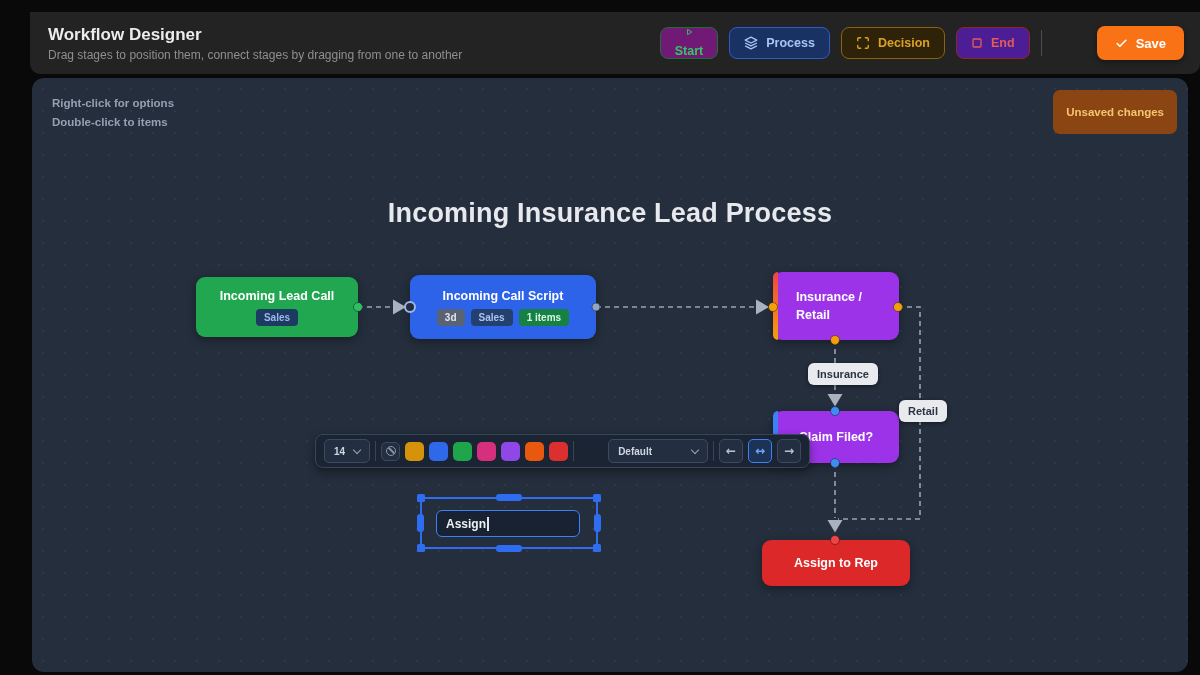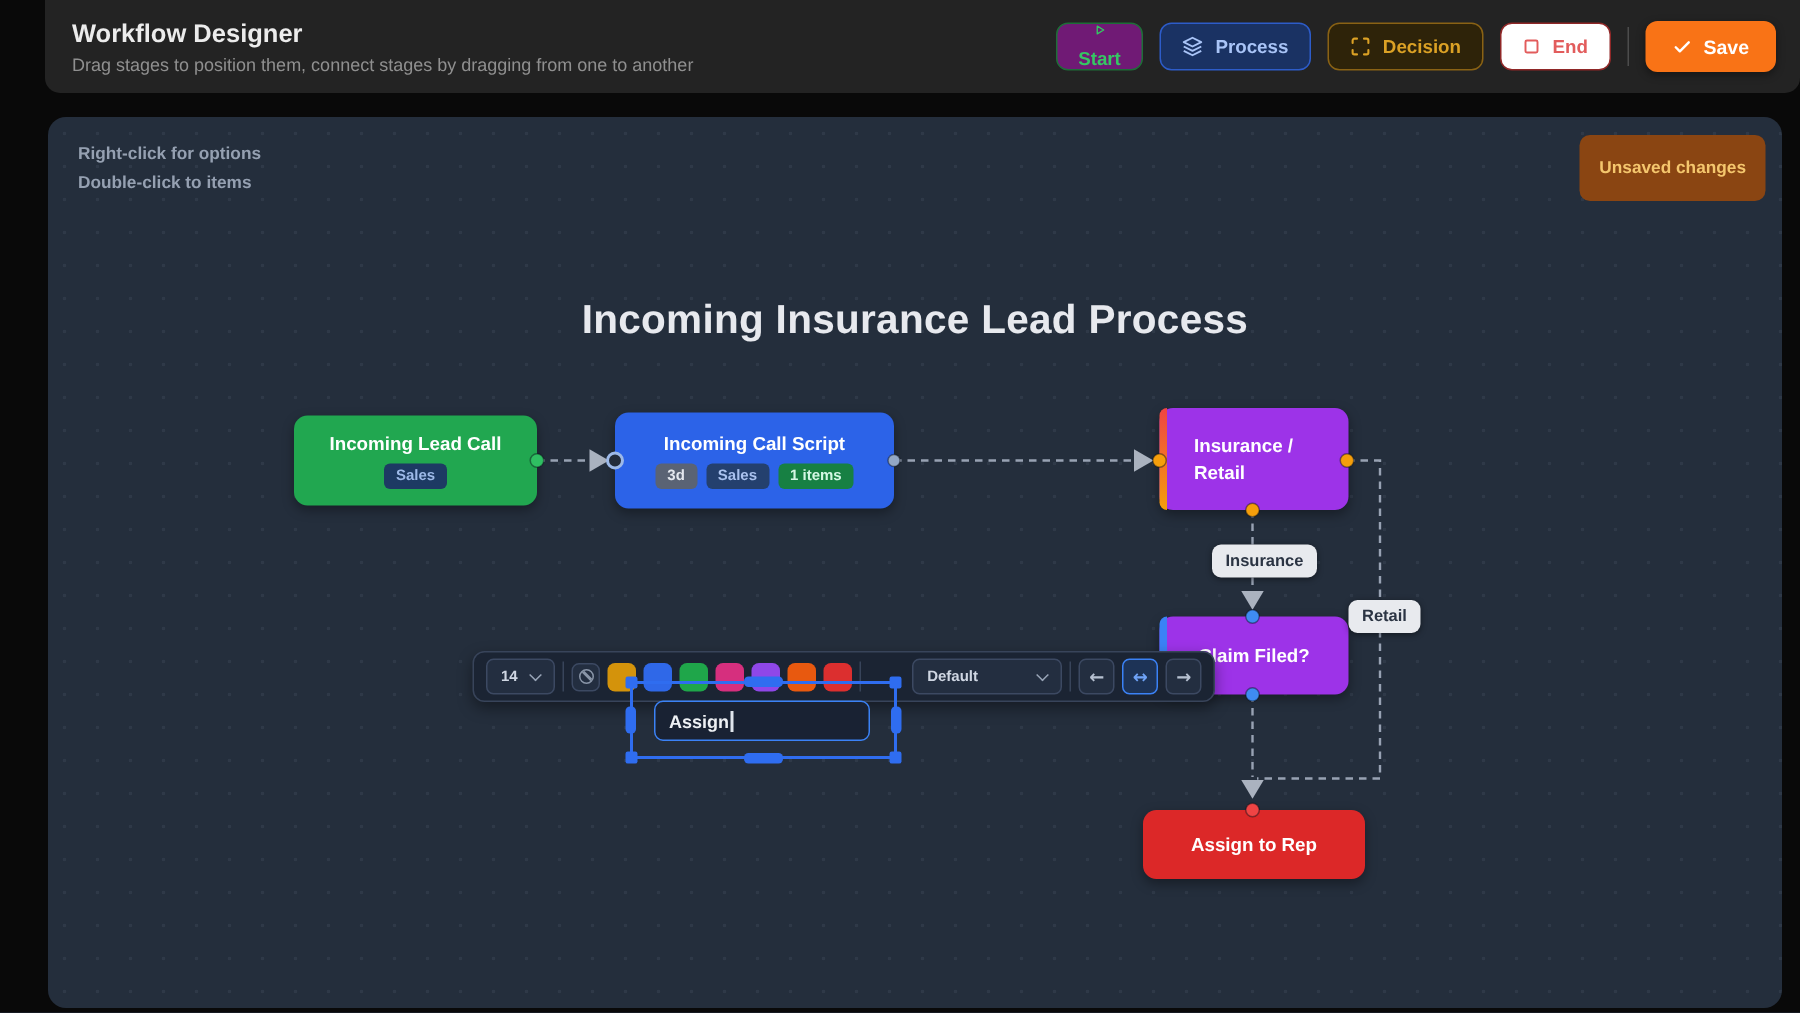--- a/index.html
+++ b/index.html
@@ -5,46 +5,47 @@
   * { box-sizing: border-box; margin: 0; padding: 0; }
   html, body { width: 1200px; height: 675px; overflow: hidden; }
   body {
     background: #090909;
     font-family: "Liberation Sans", sans-serif;
     position: relative;
   }
 
   
   .header {
-    position: absolute; left: 30px; top: 0; right: 0; height: 62px;
+    position: absolute; left: 30px; top: 12px; right: 0; height: 62px;
     background: #232323; border-radius: 0 0 10px 10px;
     display: flex; align-items: center; justify-content: space-between;
     padding: 0 16px 0 18px;
   }
   .header-titles { display: flex; flex-direction: column; gap: 3px; }
   .header-title { font-size: 17px; font-weight: bold; color: #ececec; }
   .header-subtitle { font-size: 12px; color: #8f8f8f; }
   .header-actions { display: flex; align-items: center; gap: 11px; }
   .palette-btn {
     height: 32px; padding: 0 14px; border-radius: 8px; border: 1px solid;
     display: flex; align-items: center; gap: 8px;
     font-family: "Liberation Sans", sans-serif;
     font-size: 12.5px; font-weight: bold; cursor: pointer; background: transparent;
   }
   .btn-start    { color: #35c763; border-color: #1e6e38; background: #701a75; flex-direction: column; }
   .btn-process  { color: #a9c4f7; border-color: #2d5cc9; background: #1a3263; }
   .btn-decision { color: #dba125; border-color: #8a6214; background: #2e2309; }
-  .btn-end      { color: #e25c5c; border-color: #8f2727; background: #ffffff; }
+  .btn-end      { color: #e25c5c; border-color: #8f2727; background: #4c1d95; }
   .divider-v { width: 1px; height: 26px; background: #4c4c4c; }
   .btn-save {
     height: 34px; padding: 0 18px; border-radius: 8px; border: none;
     background: #f97316; color: #ffffff; font-size: 13px; font-weight: bold;
     font-family: "Liberation Sans", sans-serif;
     display: flex; align-items: center; gap: 8px; cursor: pointer;
     box-shadow: 0 2px 6px rgba(0,0,0,.4);
+    margin-left: 44px;
   }
   .btn-ico { display: block; }
 
   
   .canvas {
     position: absolute; left: 32px; top: 78px; right: 12px; bottom: 3px;
     background: #242e3c; border-radius: 12px; overflow: hidden;
     background-image: radial-gradient(rgba(150,165,185,0.09) 1px, transparent 1.4px);
     background-size: 22px 22px;
   }
@@ -149,21 +150,21 @@
   .tb-btn {
     width: 24px; height: 24px; border-radius: 5px; background: #232e40;
     border: 1px solid #3c4962; color: #b6c0d0; font-size: 12px; font-weight: bold;
     display: flex; align-items: center; justify-content: center; cursor: pointer;
     font-family: "DejaVu Sans", sans-serif;
   }
   .tb-btn.active { border: 1.5px solid #3b82f6; background: #1d3356; color: #6fa3f7; }
 
   
   .selection {
-    position: absolute; left: 388px; top: 376px; width: 178px; height: 52px;
+    position: absolute; left: 388px; top: 419px; width: 178px; height: 52px;
     border: 2px solid #2f6df0; z-index: 4;
   }
   .handle { position: absolute; background: #2f6df0; border-radius: 1.5px; }
   .h-tl { left: -5px; top: -5px; width: 8px; height: 8px; }
   .h-tr { right: -5px; top: -5px; width: 8px; height: 8px; }
   .h-bl { left: -5px; bottom: -5px; width: 8px; height: 8px; }
   .h-br { right: -5px; bottom: -5px; width: 8px; height: 8px; }
   .h-tm { left: 50%; margin-left: -13px; top: -5px; width: 26px; height: 7px; border-radius: 3px; }
   .h-bm { left: 50%; margin-left: -13px; bottom: -5px; width: 26px; height: 7px; border-radius: 3px; }
   .h-lm { left: -5px; top: 50%; margin-top: -9px; width: 7px; height: 18px; border-radius: 3px; }

